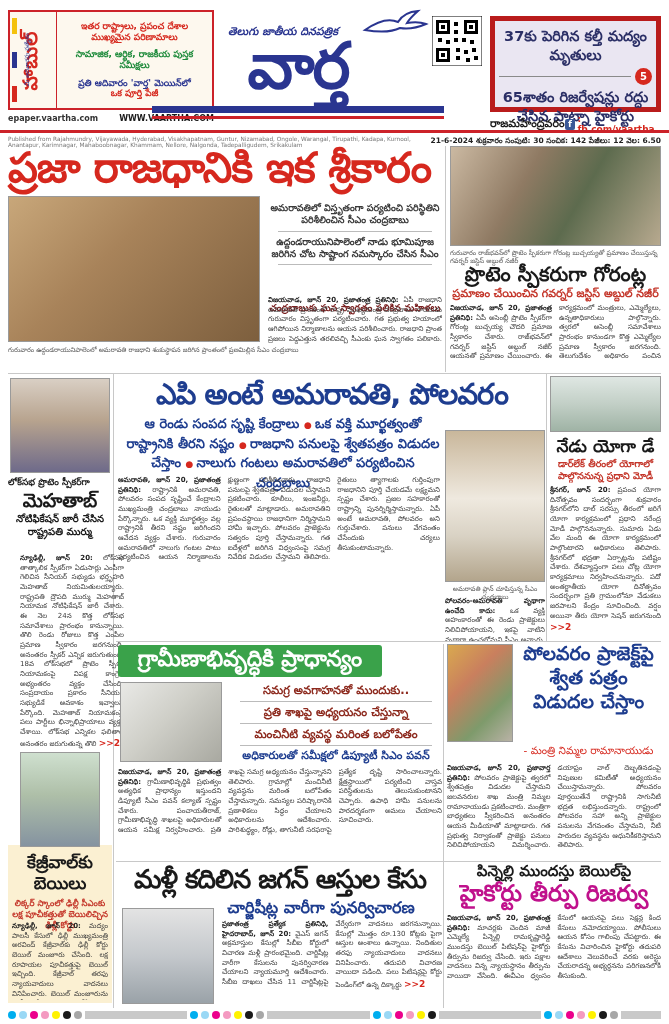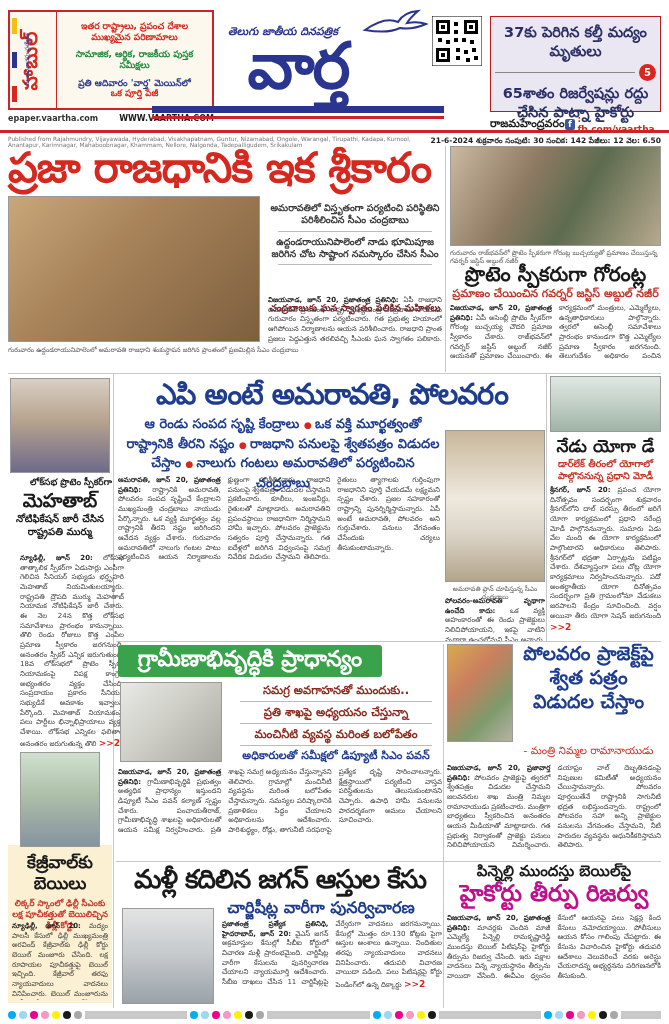--- a/index.html
+++ b/index.html
@@ -28,21 +28,21 @@
   .promo-box{border:2px solid #cc2229;display:flex;background:#fdf8ee;}
   .promo-vert{width:46px;border-right:1px solid #cc2229;position:relative;display:flex;align-items:center;justify-content:center;}
   .promo-vert-title{transform:rotate(-90deg);white-space:nowrap;font-size:20px;font-weight:bold;color:#d6281e;letter-spacing:1px;}
   .promo-vert-sub{position:absolute;right:2px;top:50%;transform:translateY(-50%) rotate(-90deg);transform-origin:center;white-space:nowrap;font-size:6px;color:#2a3590;font-style:italic;}
   .promo-chip{position:absolute;left:2px;width:5px;height:16px;}
   .promo-lines{flex:1;display:flex;flex-direction:column;justify-content:space-evenly;text-align:center;padding:2px 4px;}
   .promo-l{font-size:9px;font-weight:bold;line-height:1.2;}
   .promo-foot{display:flex;font-size:8px;font-weight:bold;}
   .masthead-title{font-size:64px;font-weight:bold;color:#2a3590;line-height:1;letter-spacing:-2px;text-align:center;}
   .tagline{font-size:11px;font-weight:bold;color:#2a3590;font-style:italic;}
-  .topbox{background:#eae6f2;border:1px solid #b91c1c;text-align:center;padding:6px 4px;}
+  .topbox{background:#eae6f2;border:5px solid #b91c1c;text-align:center;padding:6px 4px;}
   .topbox-h{font-size:14.5px;font-weight:bold;color:#2b2f66;line-height:1.3;}
   .price-circle{display:inline-flex;align-items:center;justify-content:center;width:17px;height:17px;border-radius:50%;background:#d6281e;color:#fff;font-size:10px;font-weight:bold;}
   .fb-ic{display:inline-flex;align-items:center;justify-content:center;width:11px;height:11px;background:#3b5998;color:#fff;border-radius:2px;font-size:9px;font-weight:bold;}
   .fb-ic::before{content:"f";}
   .pub-line{font-size:5.8px;color:#777;}
   .date-line{font-size:7.5px;font-weight:bold;color:#222;text-align:right;}
   
   .h-lead{font-size:42px;font-weight:bold;color:#d6281e;line-height:1.05;letter-spacing:-1px;}
   .h-blue{color:#1e3d8f;font-weight:bold;}
   .h-black{color:#1a1a1a;font-weight:bold;}
@@ -172,21 +172,21 @@
   <p class="abs body-txt cols2" style="left:450px;top:304px;width:211px;height:64px;margin:0;overflow:hidden;">
     <span class="dl">విజయవాడ, జూన్ 20, ప్రజాతంత్ర ప్రతినిధి:</span>
     <span>ఏపీ అసెంబ్లీ ప్రొటెం స్పీకర్‌గా గోరంట్ల బుచ్చయ్య చౌదరి ప్రమాణ స్వీకారం చేశారు. రాజ్‌భవన్‌లో గవర్నర్ జస్టిస్ అబ్దుల్ నజీర్ ఆయనతో ప్రమాణం చేయించారు. ఈ కార్యక్రమంలో మంత్రులు, ఎమ్మెల్యేలు, ఉన్నతాధికారులు పాల్గొన్నారు. త్వరలో అసెంబ్లీ సమావేశాలు ప్రారంభం కానుండగా కొత్త ఎమ్మెల్యేల ప్రమాణ స్వీకారం జరగనుంది. తెలుగుదేశం అధికారం పంచిన అనంతరం జరిగే తొలి సమావేశాలివే. సీఎం</span>
     
   </p>
 
   <div class="abs hline" style="left:8px;top:373px;width:653px;"></div>
 
   <div class="abs vline" style="left:113px;top:374px;height:634px;"></div>
   <div class="abs photo ph-portrait1" style="left:10px;top:378px;width:100px;height:95px;"></div>
-  <div class="abs" style="left:8px;top:477px;width:104px;text-align:right;font-size:9px;font-weight:bold;color:#1a1a1a;">లోక్‌సభ ప్రొటెం స్పీకర్‌గా</div>
+  <div class="abs" style="left:8px;top:477px;width:104px;text-align:left;font-size:9px;font-weight:bold;color:#1a1a1a;">లోక్‌సభ ప్రొటెం స్పీకర్‌గా</div>
   <div class="abs h-black" style="left:8px;top:489px;width:104px;font-size:19px;text-align:center;">మెహతాబ్</div>
   <div class="abs h-black" style="left:8px;top:512px;width:104px;font-size:10px;text-align:center;line-height:1.3;">నోటిఫికేషన్ జారీ చేసిన రాష్ట్రపతి ముర్ము</div>
   <p class="abs body-txt" style="left:8px;top:542px;width:104px;height:204px;margin:12px;overflow:hidden;">
     <span class="dl">న్యూఢిల్లీ, జూన్ 20:</span>
     <span>లోక్‌సభ తాత్కాలిక స్పీకర్‌గా ఏడుసార్లు ఎంపీగా గెలిచిన సీనియర్ సభ్యుడు భర్తృహరి మెహతాబ్ నియమితులయ్యారు. రాష్ట్రపతి ద్రౌపది ముర్ము మెహతాబ్ నియామక నోటిఫికేషన్ జారీ చేశారు. ఈ నెల 24న కొత్త లోక్‌సభ సమావేశాలు ప్రారంభం కానున్నాయి. తొలి రెండు రోజులు కొత్త ఎంపీల ప్రమాణ స్వీకారం జరగనుంది. అనంతరం స్పీకర్ ఎన్నిక జరుగుతుంది. 18వ లోక్‌సభలో ప్రొటెం స్పీకర్ నియామకంపై విపక్ష కాంగ్రెస్ అభ్యంతరం వ్యక్తం చేసింది. సంప్రదాయం ప్రకారం సీనియర్ సభ్యుడికే అవకాశం ఇవ్వాలని పేర్కొంది. మెహతాబ్ నియామకంపై పలు పార్టీలు భిన్నాభిప్రాయాలు వ్యక్తం చేశాయి. లోక్‌సభ ఎన్నికల ఫలితాల అనంతరం జరుగుతున్న తొలి</span>
     <span class="more">&gt;&gt;2</span>
   </p>
 
   <div class="abs cream-box" style="left:8px;top:845px;width:104px;height:158px;"></div>
   <div class="abs photo ph-portrait2" style="left:20px;top:752px;width:80px;height:95px;"></div>

